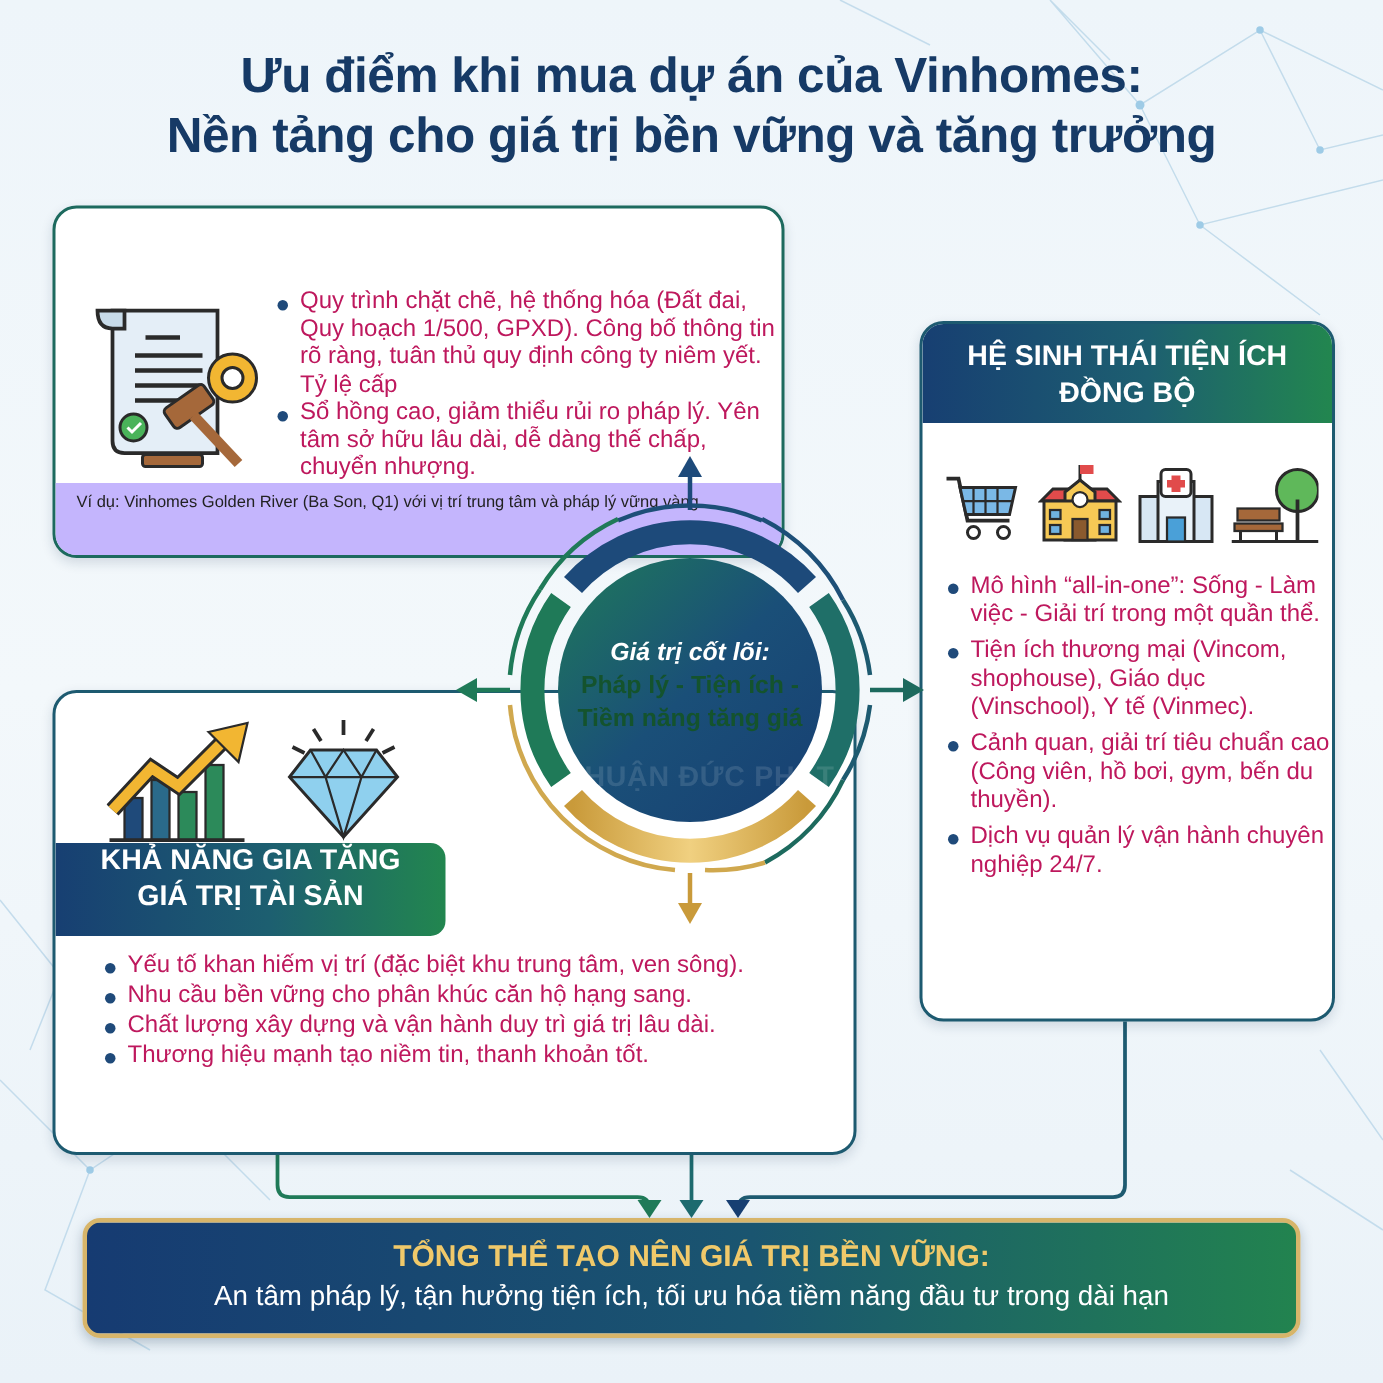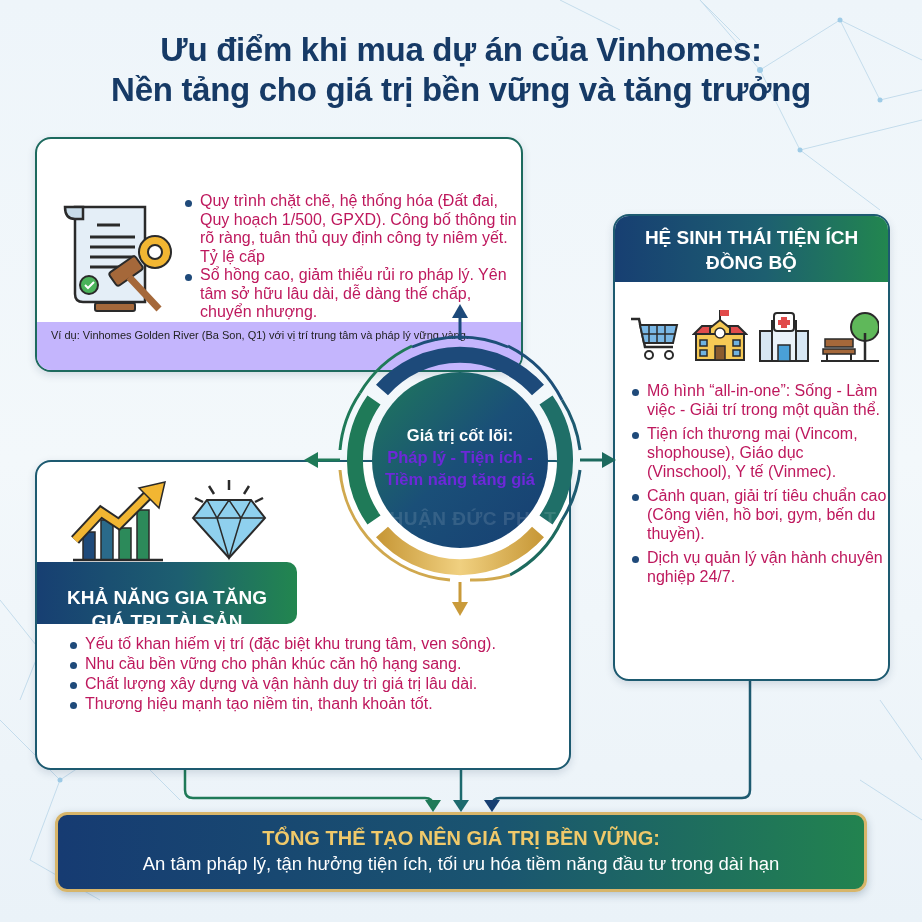--- a/index.html
+++ b/index.html
@@ -55,34 +55,34 @@
   #card-eco .icons-row { position: absolute; left: 14px; top: 92px; width: 250px; height: 55px; display: flex; justify-content: space-between; align-items: flex-end; }
   #card-eco ul { position: absolute; left: 14px; top: 165px; width: 258px; font-size: 16px; line-height: 19px; }
   #card-eco ul li { margin-bottom: 5px; }
   #card-eco .card-footer { height: 52px; padding-top: 8px; }
 
   
   #card-growth { left: 35px; top: 460px; width: 536px; height: 310px; border-color: #1d5a70; }
   #card-growth .icons-row { position: absolute; left: 34px; top: 10px; width: 200px; height: 90px; }
   #card-growth .card-header {
     position: absolute; left: 0; top: 100px; width: 260px; height: 62px;
-    border-radius: 0 10px 10px 0; padding-top: 24px; font-size: 19px; line-height: 24px;
+    border-radius: 0 10px 10px 0; padding-top: 0; font-size: 19px; line-height: 24px;
   }
   #card-growth ul { position: absolute; left: 30px; top: 172px; width: 490px; font-size: 16px; line-height: 20px; }
   #card-growth .card-footer { height: 34px; padding-top: 8px; }
 
   
   .center-wrap { position: absolute; left: 300px; top: 300px; width: 320px; height: 320px; z-index: 4; }
   .center-text {
     position: absolute; left: 360px; top: 424px; width: 200px; text-align: center; z-index: 6;
     font-weight: 700; font-size: 16.5px; line-height: 22px;
     font-family: "Liberation Sans", sans-serif;
   }
-  .center-text .l1 { color: #ffffff; display: block; }
-  .center-text .l2 { color: #6d28d9; display: block; }
+  .center-text .l1 { color: #ffffff; display: block; font-style: italic; }
+  .center-text .l2 { color: #14532d; display: block; }
   .watermark {
     position: absolute; left: 357px; top: 508px; width: 220px; text-align: center; z-index: 5;
     color: rgba(255,255,255,0.12); font-weight: 700; font-size: 19px; letter-spacing: 0.5px;
   }
 
   .connectors { position: absolute; inset: 0; z-index: 2; pointer-events: none; }
 
   
   .banner {
     position: absolute; left: 55px; top: 812px; width: 812px; height: 80px; z-index: 3;

